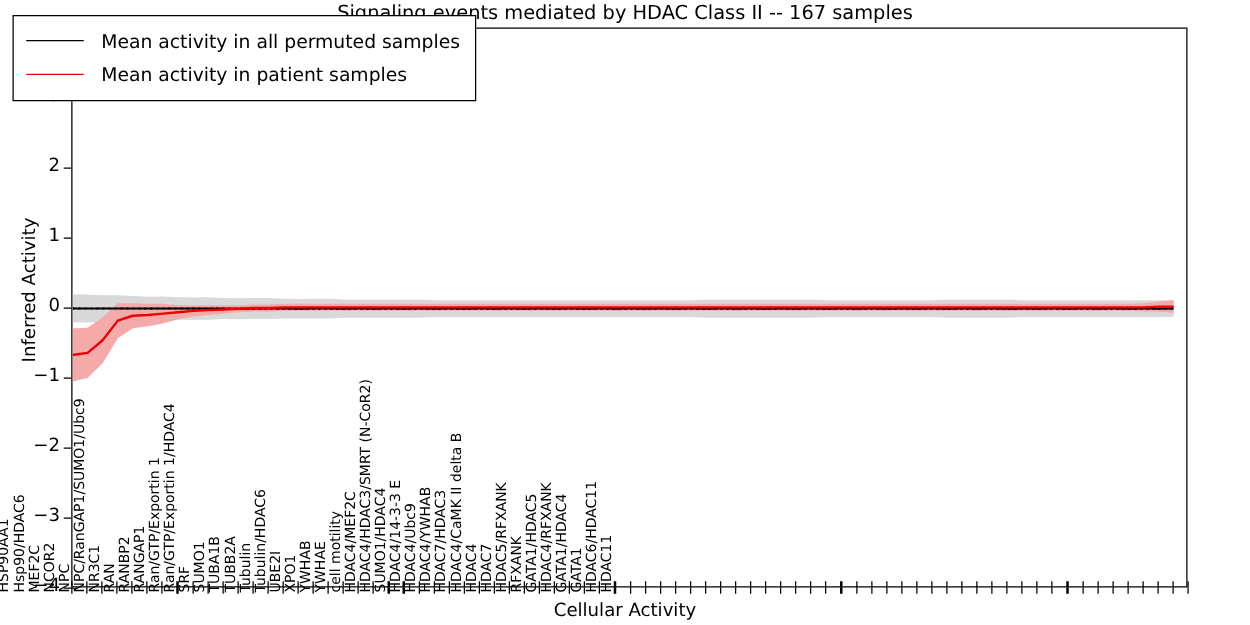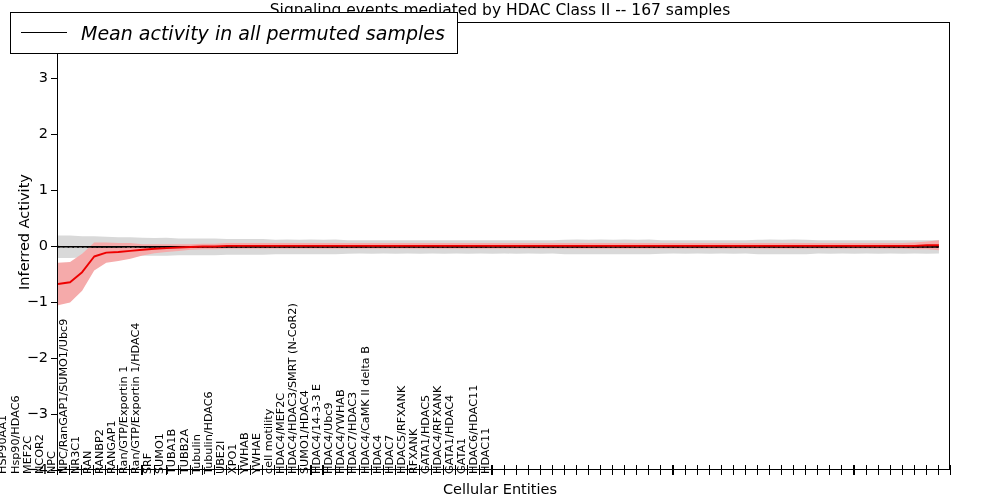--- a/index.html
+++ b/index.html
@@ -72,21 +72,21 @@
   }
 
   
   #legend{
     position:absolute;left:10px;top:12px;
     border:1.1px solid #000;background:#fff;
     padding:6px 12px 7px 10px;
   }
   .legrow{display:flex;align-items:center;height:27px;}
   .legline{width:46px;height:0;border-top-width:1.6px;border-top-style:solid;margin-right:14px;}
-  .legtext{font-size:19px;color:#000;white-space:nowrap;font-style:italic;}
+  .legtext{font-size:15px;color:#000;white-space:nowrap;}
 </style>
 </head>
 <body>
 
 <div id="figure">
 
   <div id="title">Signaling events mediated by HDAC Class II -- 167 samples</div>
 
   <div id="yticklabels">
       <div class="ytlabel" style="top: 22px;">4</div>
@@ -359,22 +359,26 @@
       <div class="xlab" style="left: 857.659px; top: 0px; height: 474px;">HDAC7</div>
       <div class="xlab" style="left: 869.727px; top: 0px; height: 474px;">HDAC5/RFXANK</div>
       <div class="xlab" style="left: 881.795px; top: 0px; height: 474px;">RFXANK</div>
       <div class="xlab" style="left: 893.862px; top: 0px; height: 474px;">GATA1/HDAC5</div>
       <div class="xlab" style="left: 905.93px; top: 0px; height: 474px;">HDAC4/RFXANK</div>
       <div class="xlab" style="left: 917.997px; top: 0px; height: 474px;">GATA1/HDAC4</div>
       <div class="xlab" style="left: 930.065px; top: 0px; height: 474px;">GATA1</div>
       <div class="xlab" style="left: 942.132px; top: 0px; height: 474px;">HDAC6/HDAC11</div>
       <div class="xlab" style="left: 954.2px; top: 0px; height: 474px;">HDAC11</div>
     </div>
-  <div id="xlabel">Cellular Entities</div>
+  <div id="xlabel">Cellular Activity</div>
 
   <div id="legend">
     <div class="legrow">
       <span class="legline" style="border-top-color: rgb(0, 0, 0);"></span>
       <span class="legtext">Mean activity in all permuted samples</span>
     </div>
+    <div class="legrow">
+      <span class="legline" style="border-top-color: rgb(238, 0, 0);"></span>
+      <span class="legtext">Mean activity in patient samples</span>
+    </div>
   </div>
 
 </div>
 
 </body></html>

